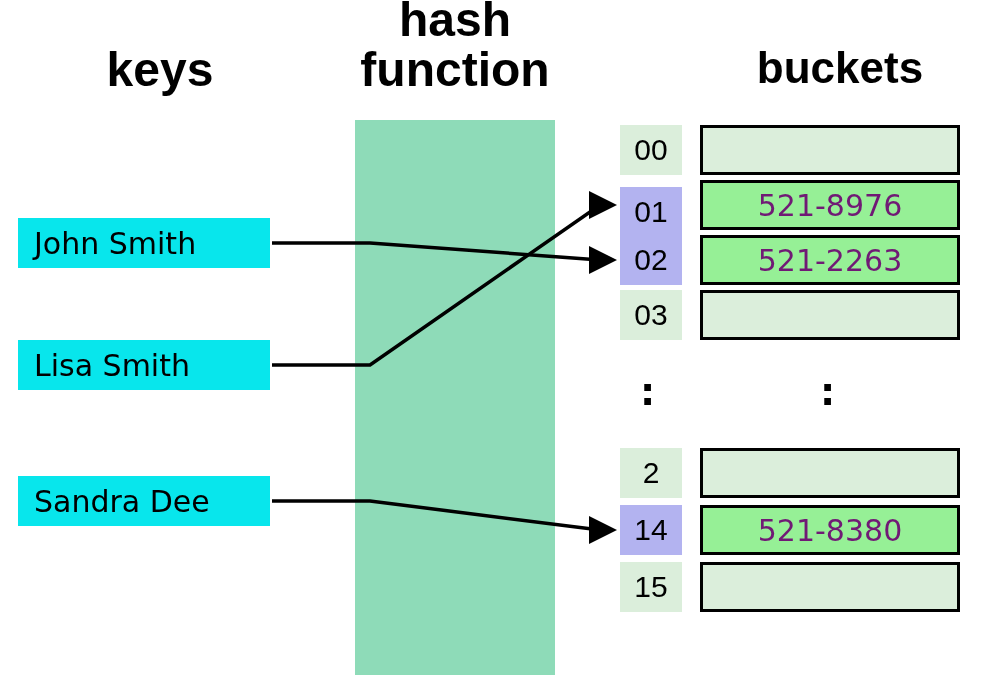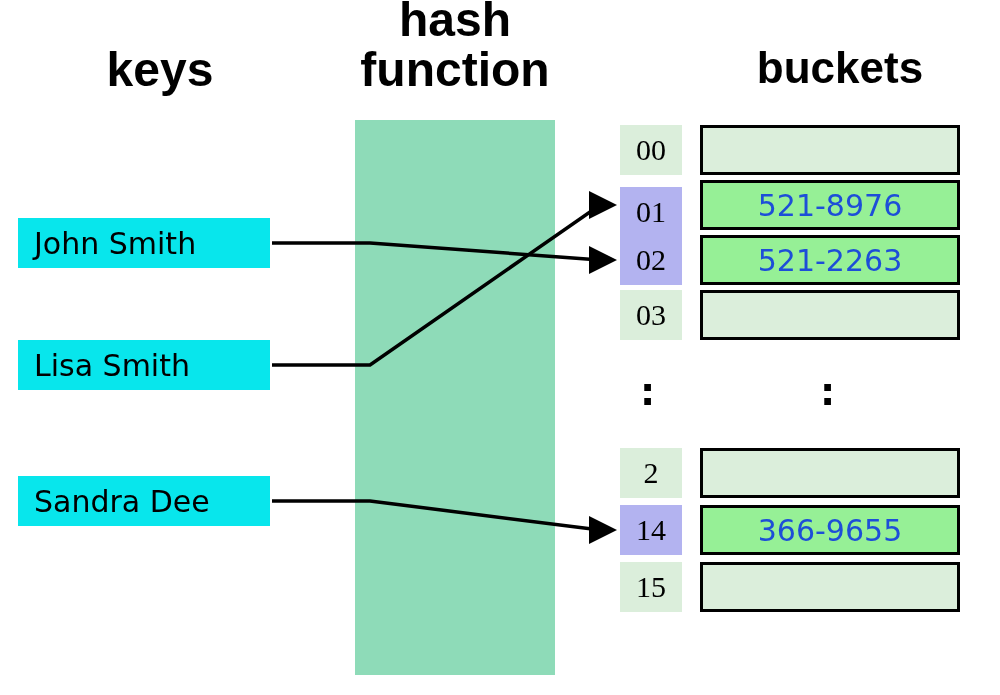--- a/index.html
+++ b/index.html
@@ -52,39 +52,39 @@
   }
 
   .idx-cell {
     position: absolute;
     left: 620px;
     width: 62px;
     height: 50px;
     display: flex;
     align-items: center;
     justify-content: center;
-    font-family: Liberation Serif, serif;
+    font-family: Liberation Sans, sans-serif;
     font-size: 30px;
     color: #000;
     box-sizing: border-box;
   }
   .idx-green { background: #dbeedb; }
   .idx-blue { background: #b3b3f0; }
 
   .bucket-cell {
     position: absolute;
     left: 700px;
     width: 260px;
     height: 50px;
     display: flex;
     align-items: center;
     justify-content: center;
     font-family: "DejaVu Sans", Verdana, sans-serif;
     font-size: 30px;
-    color: #1d4ed8;
+    color: #701a75;
     border: 3px solid #000;
     box-sizing: border-box;
   }
   .bucket-empty { background: #dbeedb; }
   .bucket-filled { background: #96f096; }
 
   .colon {
     position: absolute;
     font-family: "DejaVu Sans", Verdana, sans-serif;
     font-size: 38px;
@@ -128,21 +128,21 @@
   <div class="idx-cell idx-green" style="top:290px;">03</div>
   <div class="bucket-cell bucket-empty" style="top:290px;"></div>
 
   <div class="colon" style="left:640px; top:370px;">:</div>
   <div class="colon" style="left:820px; top:370px;">:</div>
 
   <div class="idx-cell idx-green" style="top:448px;">2</div>
   <div class="bucket-cell bucket-empty" style="top:448px;"></div>
 
   <div class="idx-cell idx-blue" style="top:505px;">14</div>
-  <div class="bucket-cell bucket-filled" style="top:505px;">366-9655</div>
+  <div class="bucket-cell bucket-filled" style="top:505px;">521-8380</div>
 
   <div class="idx-cell idx-green" style="top:562px;">15</div>
   <div class="bucket-cell bucket-empty" style="top:562px;"></div>
 
   <svg class="arrows">
     <defs>
       <marker id="arrowhead" markerWidth="8" markerHeight="8" refX="6" refY="4" orient="auto">
         <polygon points="0 0, 8 4, 0 8" fill="#000"></polygon>
       </marker>
     </defs>

